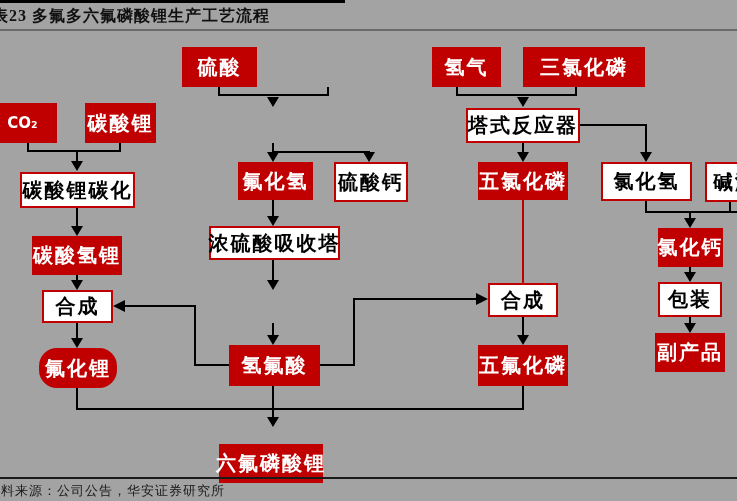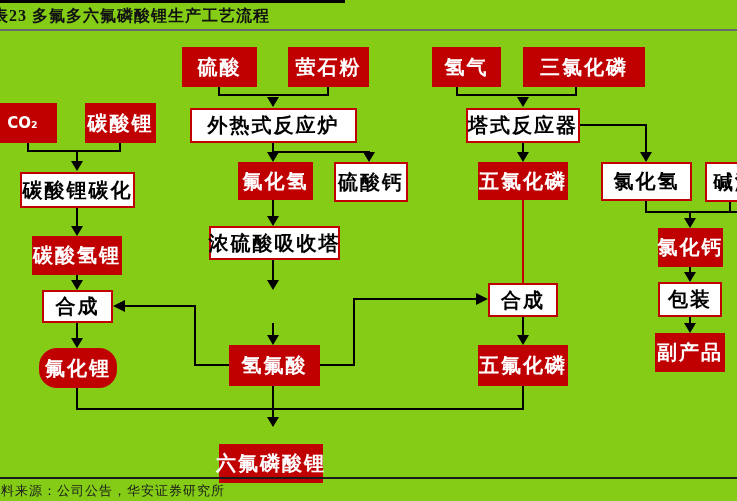--- a/index.html
+++ b/index.html
@@ -1,16 +1,16 @@
 <!DOCTYPE html>
 <html><head>
 <meta charset="utf-8">
 <style>
   html,body{margin:0;padding:0;background:#fff;}
-  .stage{position:relative;width:737px;height:501px;background:#84cc16;overflow:hidden;
+  .stage{position:relative;width:737px;height:501px;background:#a3a3a3;overflow:hidden;
          font-family:"Liberation Serif","DejaVu Serif",serif;}
   .rule{position:absolute;background:#000;}
   .title{position:absolute;left:-8px;top:6px;font-size:16px;font-weight:bold;color:#111;
          letter-spacing:1px;white-space:nowrap;}
   .source{position:absolute;left:-13px;top:482px;font-size:13px;color:#1a1a1a;
           letter-spacing:1px;white-space:nowrap;}
   .node{position:absolute;display:flex;align-items:center;justify-content:center;
         font-size:20px;font-weight:bold;letter-spacing:2px;white-space:nowrap;box-sizing:border-box;}
   .solid{background:#c00000;color:#ffffff;}
   .outline{background:#ffffff;border:2px solid #c00000;color:#000000;}
@@ -91,38 +91,32 @@
   <div class="ah-l" style="left:113px;top:300px;"></div>
   <div class="ah-r" style="left:476px;top:293px;"></div>
   <div class="ah-d" style="left:684px;top:218px;"></div>
   <div class="ah-d" style="left:684px;top:272px;"></div>
   <div class="ah-d" style="left:684px;top:323px;"></div>
   <div class="ah-d" style="left:267px;top:417px;"></div>
 
   <div class="node solid" style="left:182px;top:47px;width:75px;height:40px;">
       <span>硫酸</span>
     </div>
-  <div class="node solid" style="left:288px;top:47px;width:81px;height:40px;">
-      <span>萤石粉</span>
-    </div>
   <div class="node solid" style="left:432px;top:47px;width:69px;height:40px;">
       <span>氢气</span>
     </div>
   <div class="node solid" style="left:523px;top:47px;width:122px;height:40px;">
       <span>三氯化磷</span>
     </div>
 
   <div class="node solid co2" style="left:-12px;top:103px;width:69px;height:40px;">
       <span>CO₂</span>
     </div>
   <div class="node solid" style="left:85px;top:103px;width:71px;height:40px;">
       <span>碳酸锂</span>
-    </div>
-  <div class="node outline" style="left:190px;top:108px;width:167px;height:35px;">
-      <span>外热式反应炉</span>
     </div>
   <div class="node outline" style="left:466px;top:108px;width:114px;height:35px;">
       <span>塔式反应器</span>
     </div>
 
   <div class="node outline" style="left:20px;top:172px;width:115px;height:36px;">
       <span>碳酸锂碳化</span>
     </div>
   <div class="node solid" style="left:238px;top:162px;width:75px;height:38px;">
       <span>氟化氢</span>

